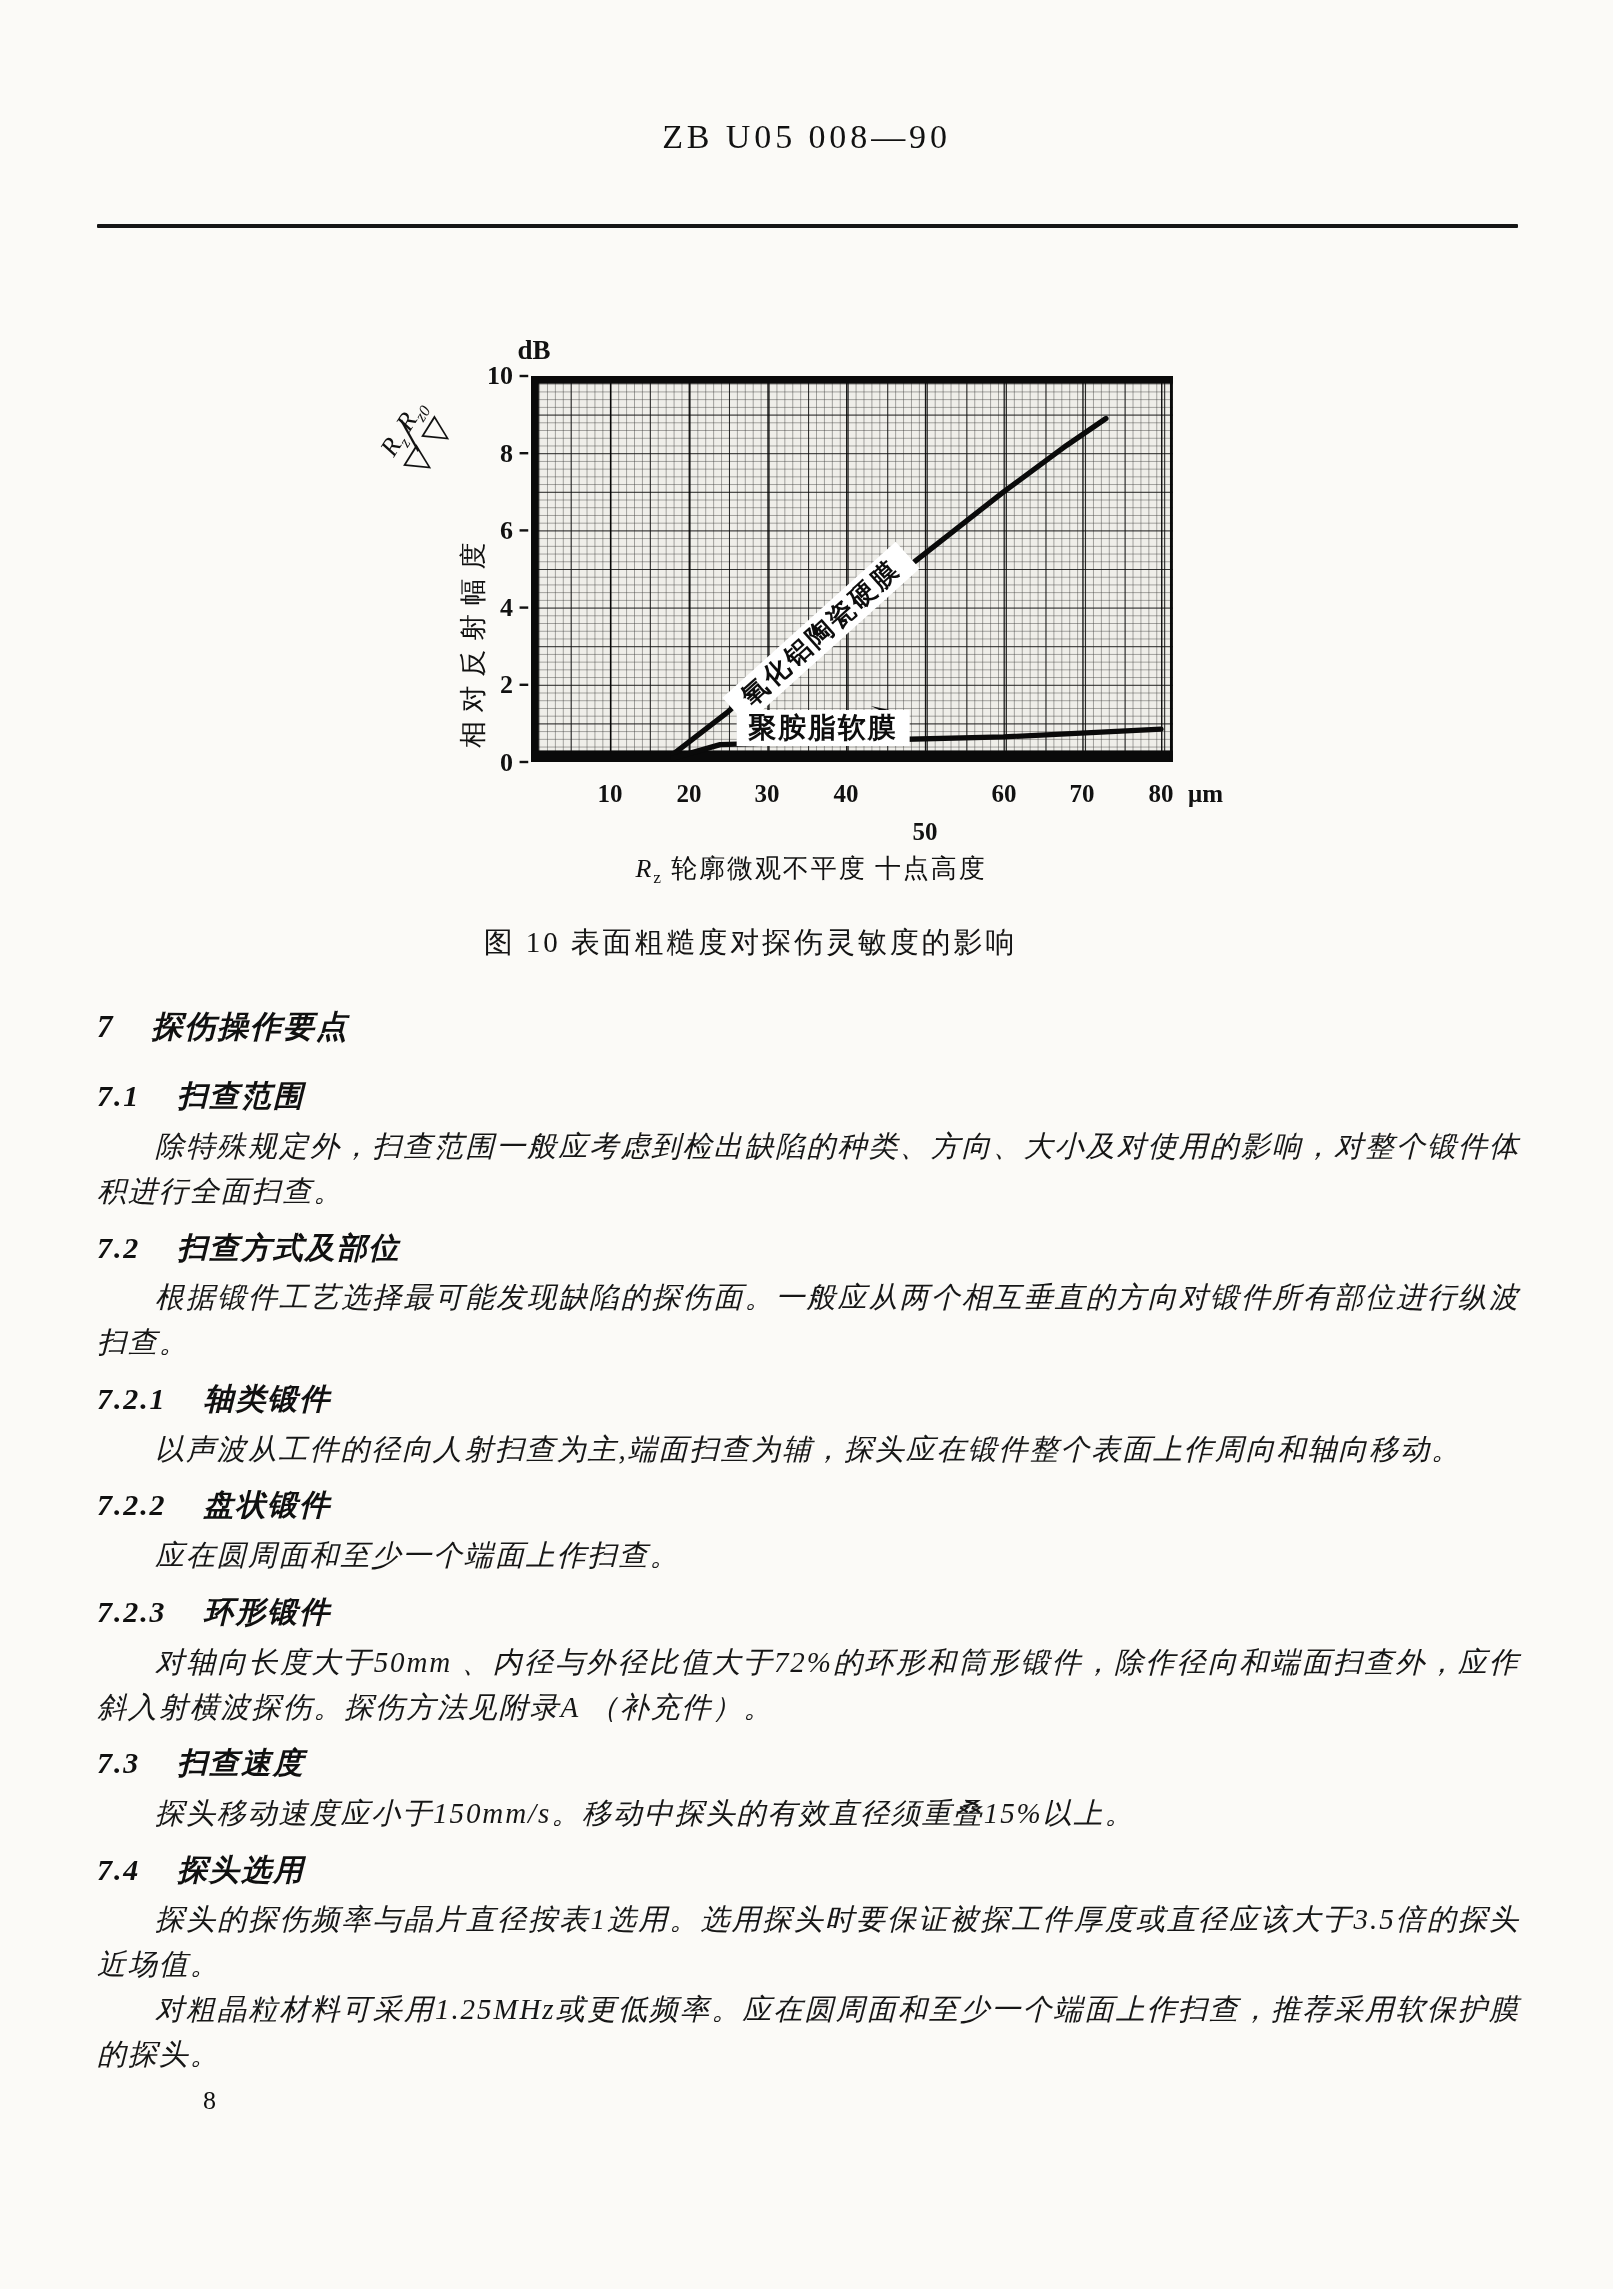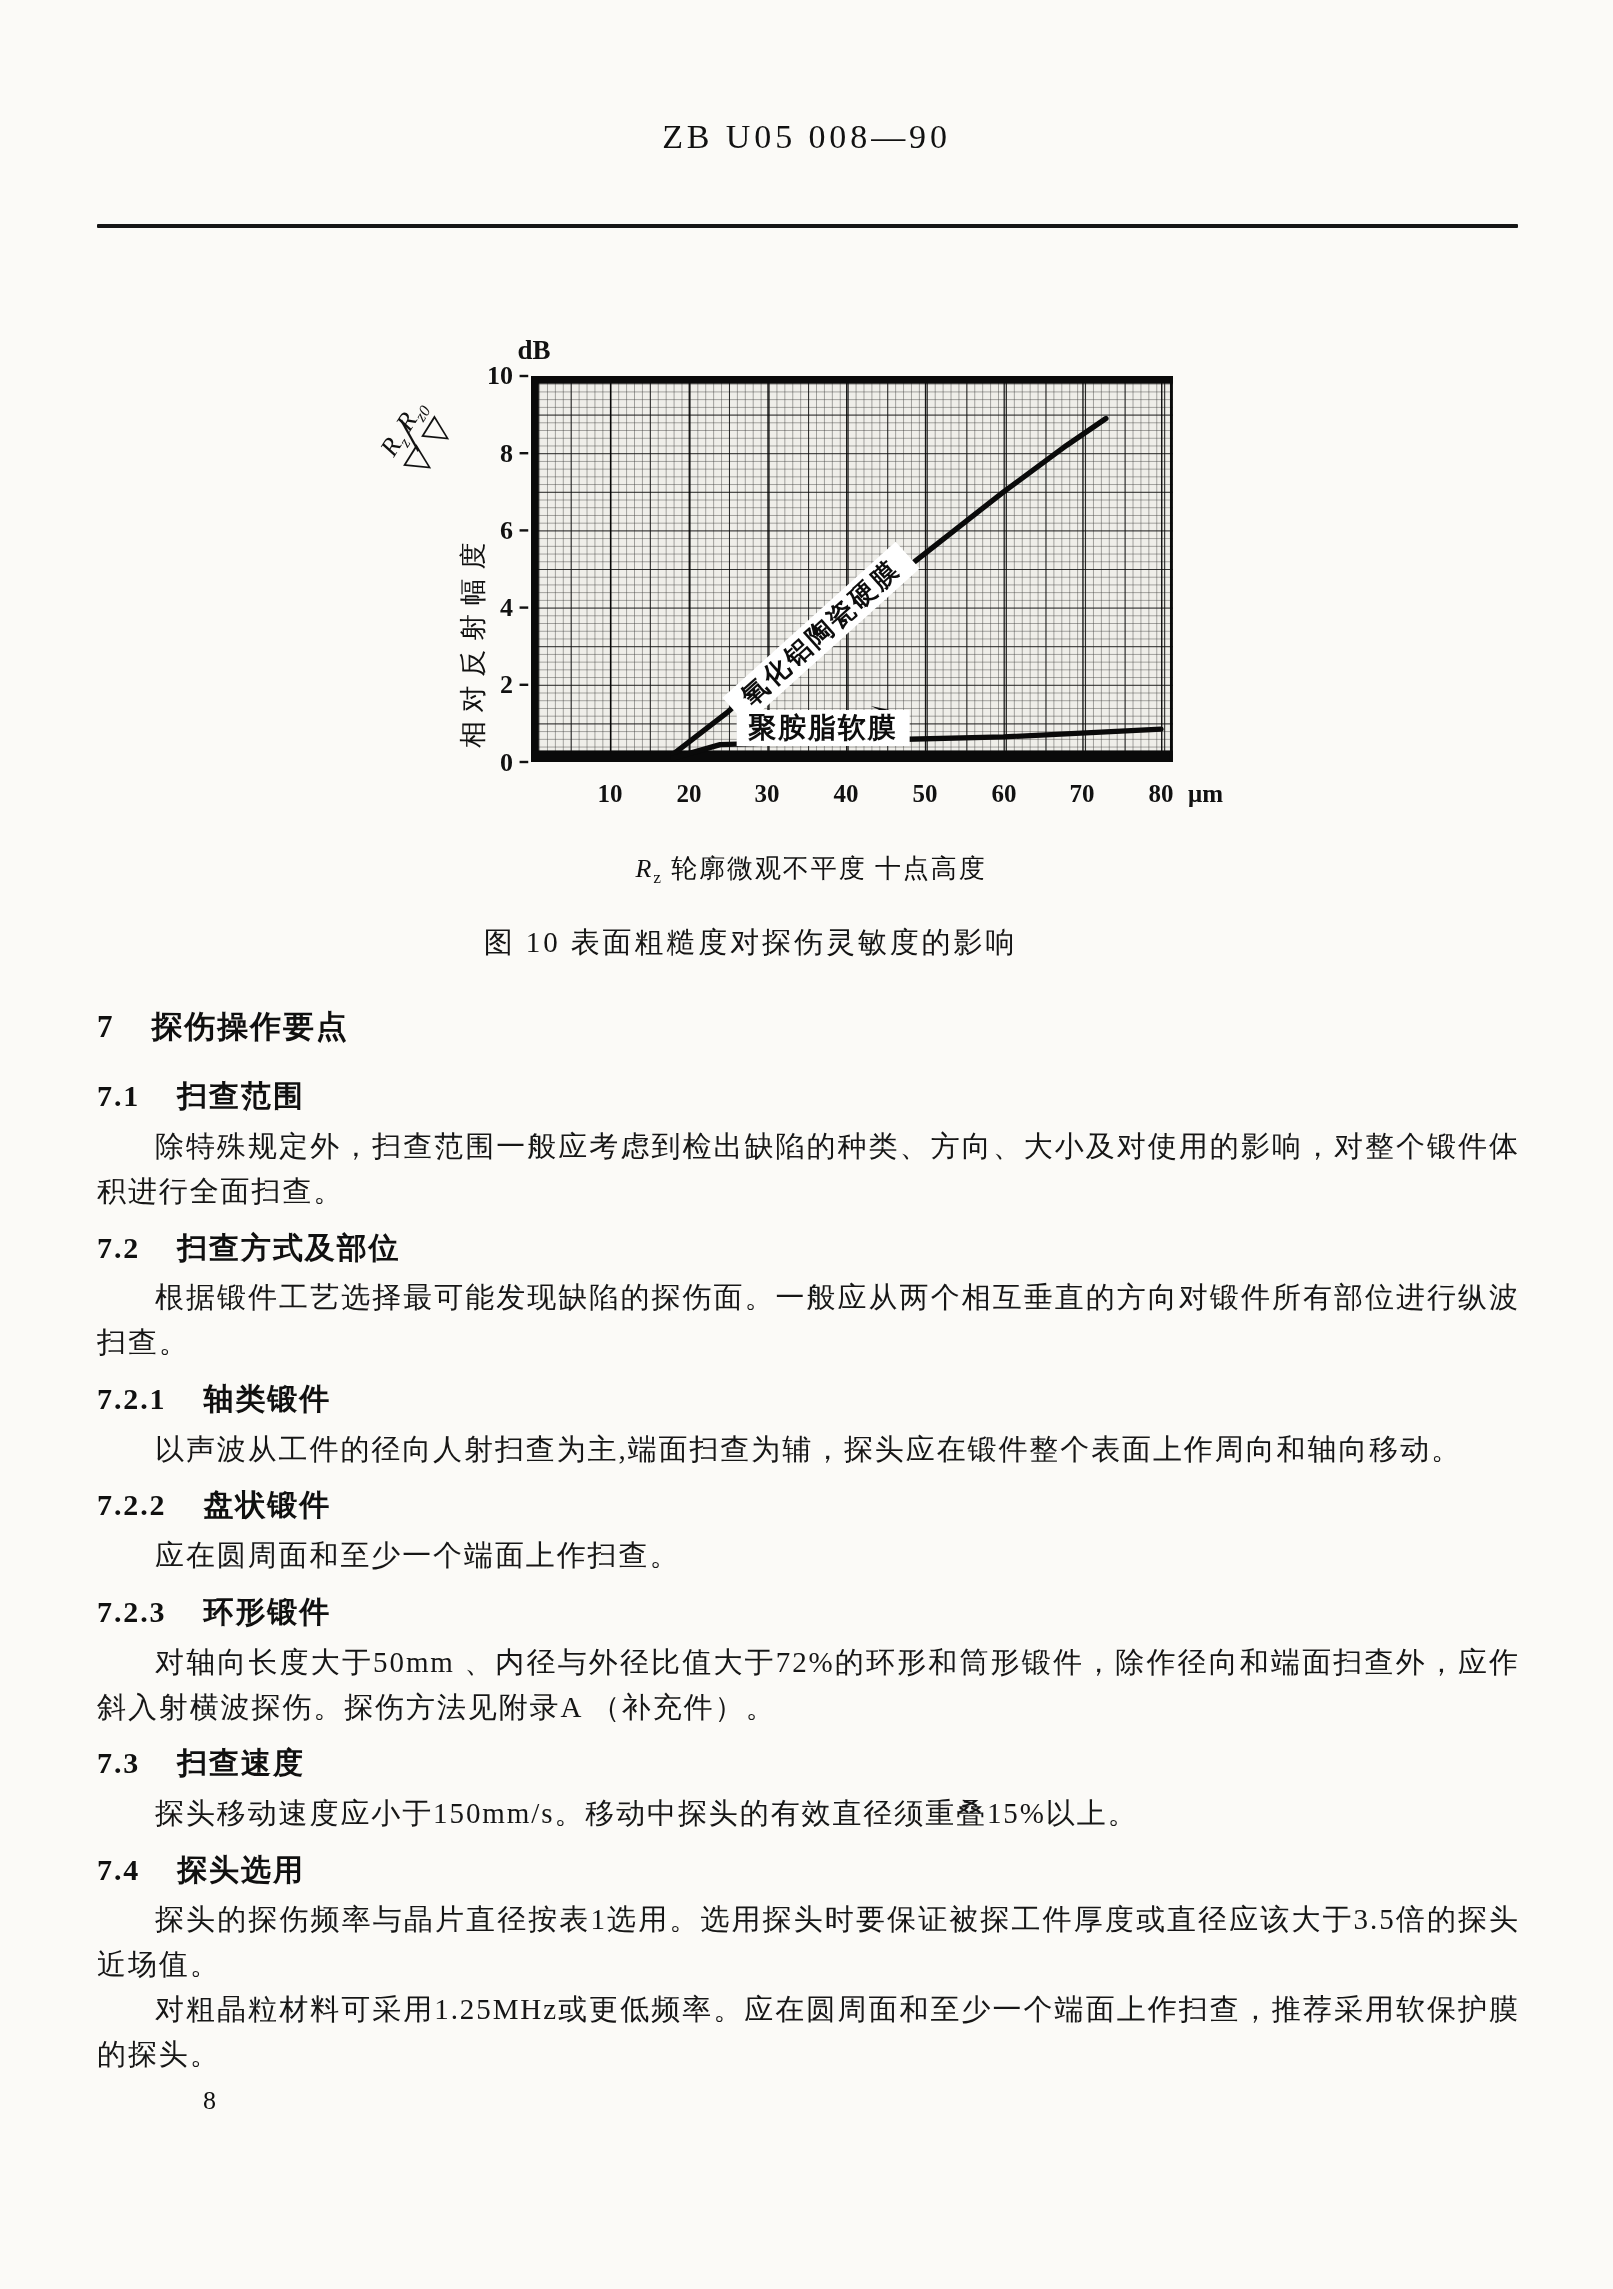--- a/index.html
+++ b/index.html
@@ -59,21 +59,21 @@
   }
   .series-label.soft{
     left:292px;top:352px;transform:translate(-50%,-50%);
     font-size:28px;letter-spacing:1.9px;padding:1.9px 11.6px;
   }
   .figure-caption{
     text-align:center;transform:translateX(-56px);
     font-size:29px;letter-spacing:2.9px;color:#141414;margin-top:1.9px;
   }
   
-  .sections{padding:25px 93px 0 97px;}
+  .sections{padding:25px 93px 0 97px;font-style:italic;}
   .sec-head{font-weight:700;font-size:30px;line-height:44px;margin:11.6px 0 5.8px 0;color:#101010;}
   .sec-head.top-level{margin:17.4px 0 25px 0;font-size:31px;}
   .sec-num{letter-spacing:1.9px;}
   .sec-title{margin-left:37px;letter-spacing:1.9px;}
   .body-para{
     margin:0;font-size:29px;line-height:45px;letter-spacing:1.9px;
     text-indent:2em;text-align:justify;color:#161616;
   }
   .page-num{position:absolute;left:203px;top:2086px;font-size:26px;color:#111;}
 </style>
@@ -139,21 +139,21 @@
         <div class="ytick" style="top: 219px;">4</div>
         <div class="ytick" style="top: 142px;">6</div>
         <div class="ytick" style="top: 65px;">8</div>
         <div class="ytick" style="top: -12.6px;">10</div>
       </div>
     <div id="x-tick-labels">
         <div class="xtick" style="left: 79px;">10</div>
         <div class="xtick" style="left: 158px;">20</div>
         <div class="xtick" style="left: 236px;">30</div>
         <div class="xtick" style="left: 315px;">40</div>
-        <div class="xtick" style="left: 394px;">50</div>
+        <div class="xtick" style="left: 394px; margin-top: 38px;">50</div>
         <div class="xtick" style="left: 473px;">60</div>
         <div class="xtick" style="left: 551px;">70</div>
         <div class="xtick" style="left: 630px;">80</div>
       </div>
     <div class="x-unit" id="x-unit" style="left: 657px;">μm</div>
 
     <div class="series-label hard">氧化铝陶瓷硬膜</div>
     <div class="series-label soft">聚胺脂软膜</div>
 
     <div class="x-axis-title">

